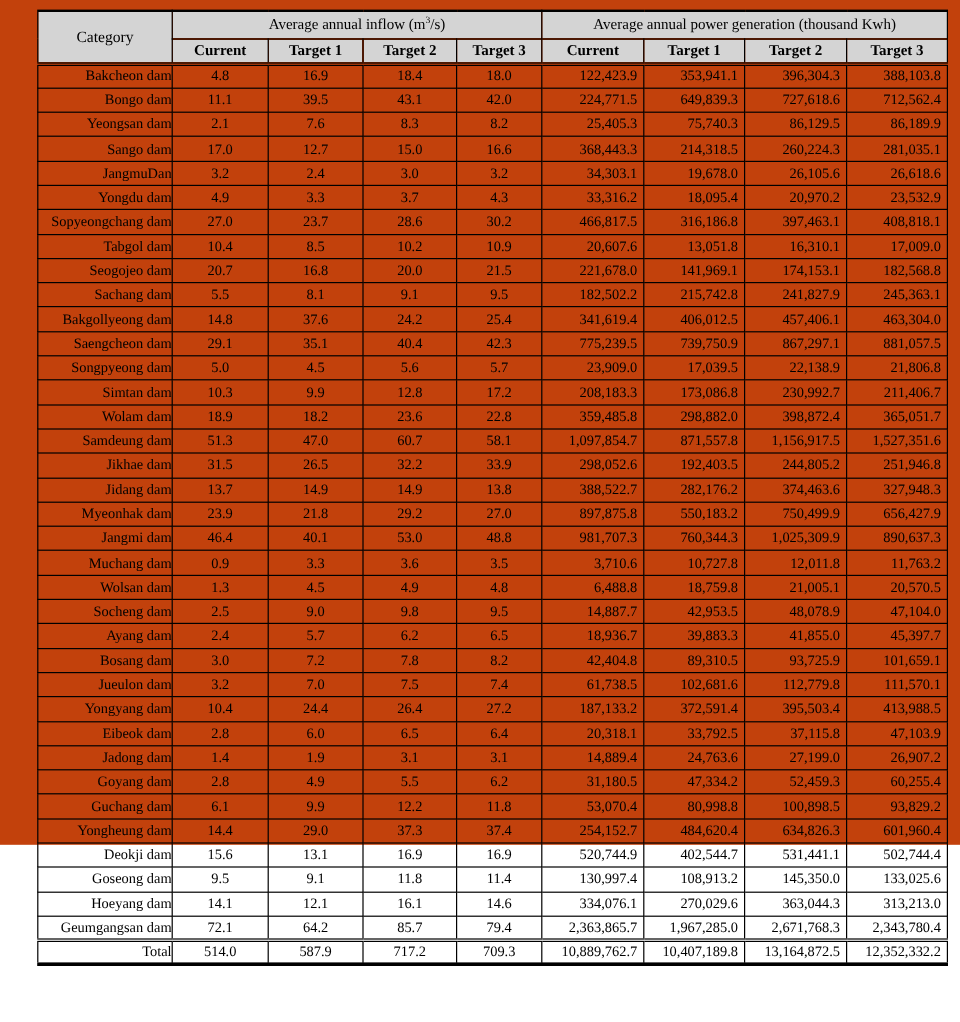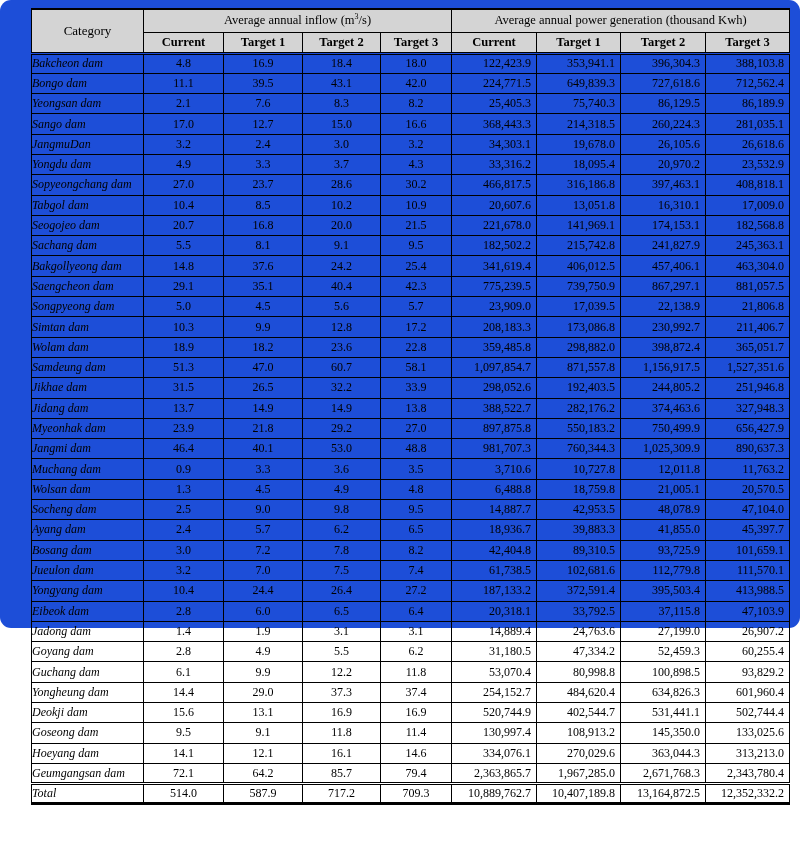--- a/index.html
+++ b/index.html
@@ -3,21 +3,21 @@
 <meta charset="utf-8">
 <style>
   * { box-sizing: border-box; }
   html, body { margin: 0; padding: 0; }
   body {
     width: 800px; height: 852px;
     background: #ffffff;
     font-family: "Liberation Serif", serif;
     color: #000;
   }
-  .page { position: relative; width: 800px; height: 628px; background: #1d4ed8; border-radius: 11px; }
+  .page { position: relative; width: 800px; height: 704px; background: #c2410c; }
   table.dam-table {
     position: absolute; left: 31px; top: 8px;
     width: 758px;
     border-collapse: collapse;
     table-layout: fixed;
     border-top: 2.5px solid #000;
     border-bottom: 3px solid #000;
   }
   th, td {
     border: 1px solid #000;
@@ -34,21 +34,21 @@
   thead tr.group-row th { height: 23px; }
   thead tr.sub-row th { height: 21px; font-weight: bold; }
   th.cat-head { font-size: 13px; }
   
   thead tr.sub-row th, thead th.cat-head { border-bottom: 3px double #000; }
   tr.total-row td { border-top: 3px double #000; }
   tbody td {
     height: 20.3px;
     font-size: 12px;
   }
-  td.cat { text-align: left; font-style: italic; }
+  td.cat { text-align: right; }
   td.inflow { text-align: center; }
   td.power { text-align: right; padding-right: 5px; }
   sup.cube { font-size: 8px; vertical-align: super; line-height: 0; }
 </style>
 </head>
 <body>
 
 <div class="page">
   <table class="dam-table">
     <colgroup>

